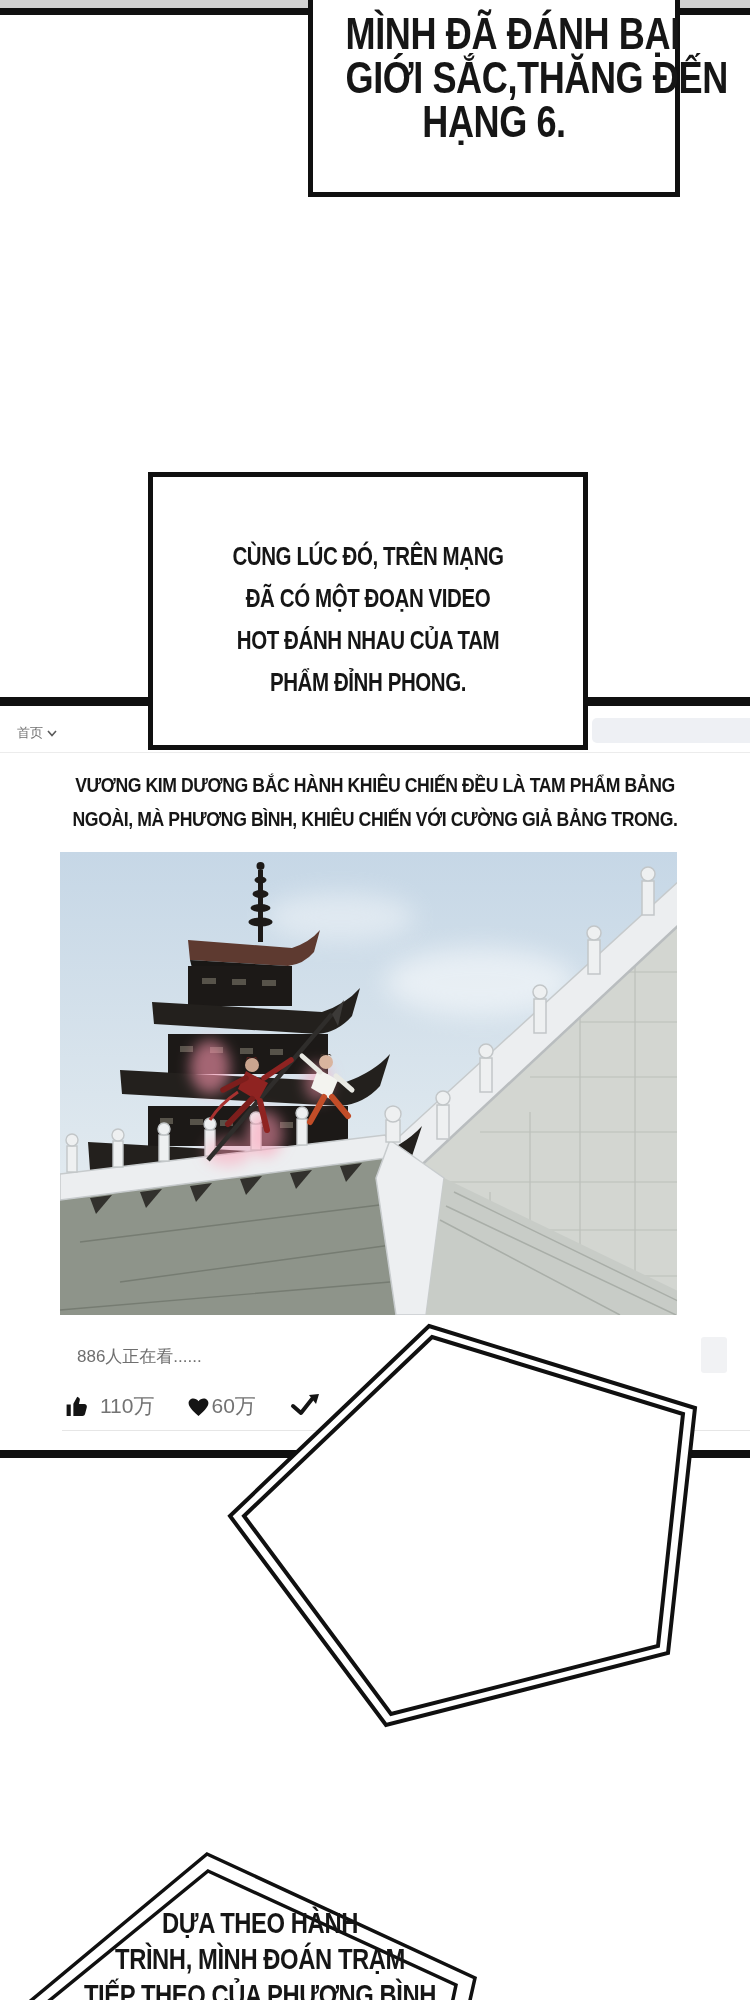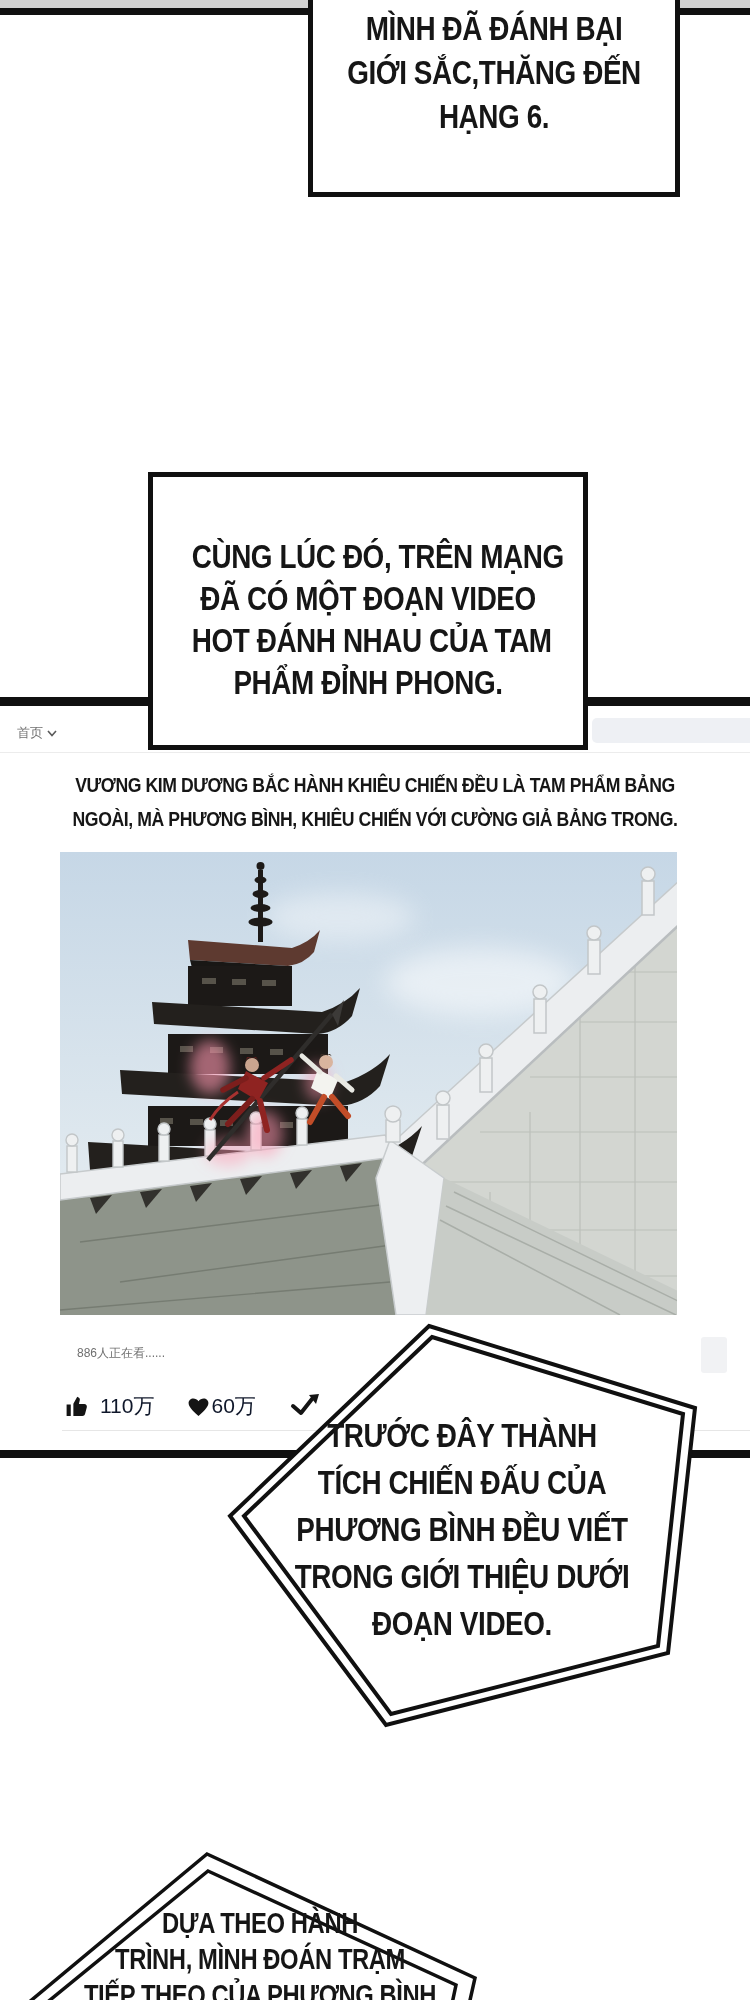--- a/index.html
+++ b/index.html
@@ -3,43 +3,43 @@
 <meta charset="utf-8">
 <style>
   html,body{margin:0;padding:0;background:#ffffff;}
   #page{position:relative;width:750px;height:2000px;margin:0 auto;background:#fff;overflow:hidden;
         font-family:"Liberation Sans",sans-serif;}
   .abs{position:absolute;}
   
   .cline{font-weight:bold;color:#161616;text-align:center;white-space:nowrap;
          transform:scaleX(0.82);transform-origin:50% 50%;letter-spacing:-0.5px;}
   .bubble-rect{background:#fff;box-sizing:border-box;}
-  .ui-text{color:#0f172a;}
+  .ui-text{color:#737373;}
   svg{display:block;}
 </style>
 </head>
 <body>
 
 <div id="page">
 
   <div class="abs" style="left:0;top:0;width:750px;height:8px;background:#d2d2d2;"></div>
   <div class="abs" style="left:0;top:8px;width:750px;height:7px;background:#101010;"></div>
 
   <div class="abs bubble-rect" style="left:308px;top:0;width:372px;height:197px;border-left:5px solid #101010;border-right:5px solid #101010;border-bottom:5px solid #101010;z-index:2;">
-    <div style="padding-top:6px;font-size:34px;line-height:44px;">
+    <div style="padding-top:12px;font-size:44px;line-height:44px;">
       <div class="cline">MÌNH ĐÃ ĐÁNH BẠI</div>
       <div class="cline">GIỚI SẮC,THĂNG ĐẾN</div>
       <div class="cline">HẠNG 6.</div>
     </div>
   </div>
 
   <div class="abs" style="left:0;top:697px;width:750px;height:9px;background:#101010;z-index:1;"></div>
 
   <div class="abs bubble-rect" style="left:148px;top:472px;width:440px;height:278px;border:5px solid #101010;z-index:2;">
-    <div style="padding-top:58px;font-size:34px;line-height:42px;">
+    <div style="padding-top:58px;font-size:25px;line-height:42px;">
       <div class="cline">CÙNG LÚC ĐÓ, TRÊN MẠNG</div>
       <div class="cline">ĐÃ CÓ MỘT ĐOẠN VIDEO</div>
       <div class="cline">HOT ĐÁNH NHAU CỦA TAM</div>
       <div class="cline">PHẨM ĐỈNH PHONG.</div>
     </div>
   </div>
 
   <div class="abs" style="left:0;top:706px;width:750px;height:46px;background:#ffffff;">
     <div class="abs" style="left:17px;top:18px;font-size:13px;color:#737373;display:flex;align-items:center;gap:4px;">
       <span>首页</span>
@@ -198,21 +198,21 @@
         <path d="M259 207 A8 8 0 0 1 273 206 L270 202 L261 202 Z" fill="#3b2c24"></path>
         <polygon points="258,217 278,228 270,247 251,236" fill="#f3f3ef"></polygon>
         <line x1="260" y1="220" x2="242" y2="204" stroke="#e9e9e3" stroke-width="5" stroke-linecap="round"></line>
         <line x1="276" y1="224" x2="292" y2="238" stroke="#e9e9e3" stroke-width="5" stroke-linecap="round"></line>
         <line x1="264" y1="245" x2="250" y2="270" stroke="#c24d28" stroke-width="6" stroke-linecap="round"></line>
         <line x1="272" y1="245" x2="288" y2="264" stroke="#c24d28" stroke-width="6" stroke-linecap="round"></line>
       </g>
     </svg>
   </div>
 
-  <div class="abs" style="left:77px;top:1345px;font-size:12px;color:#6f6f6f;">886人正在看......</div>
+  <div class="abs" style="left:77px;top:1345px;font-size:17px;color:#6f6f6f;">886人正在看......</div>
 
   <div class="abs" style="left:64px;top:1392px;height:28px;display:flex;align-items:center;">
     <svg width="25" height="25" viewBox="0 0 24 24">
       <path d="M2.5 10h4v11h-4z M9 21h8.7c1.2 0 2.2-.8 2.5-1.9l1.7-6.3c.4-1.6-.8-3.1-2.4-3.1h-5.2l.9-3.9c.2-1-.3-2-1.2-2.4L12.7 2.6 9 9.3 Z" fill="#141414"></path>
     </svg>
     <span class="ui-text" style="margin-left:11px;font-size:21px;">110万</span>
     <svg width="25" height="23" viewBox="0 0 24 22" style="margin-left:32px;">
       <path d="M12 20 C5 14 2.5 10.5 2.5 7.6 C2.5 5 4.6 3.2 7 3.2 C8.9 3.2 10.8 4.2 12 5.9 C13.2 4.2 15.1 3.2 17 3.2 C19.4 3.2 21.5 5 21.5 7.6 C21.5 10.5 19 14 12 20 Z" fill="#141414"></path>
     </svg>
     <span class="ui-text" style="font-size:21px;">60万</span>
@@ -225,27 +225,20 @@
   <div class="abs" style="left:62px;top:1430px;width:688px;height:1px;background:#e6e6e6;"></div>
 
   <div class="abs" style="left:701px;top:1337px;width:26px;height:36px;background:#f1f2f4;border-radius:3px;"></div>
 
   <div class="abs" style="left:0;top:1450px;width:750px;height:8px;background:#101010;z-index:1;"></div>
 
   <svg class="abs" style="left:200px;top:1318px;z-index:3;" width="520" height="420" viewBox="0 0 520 420">
     <polygon points="229,8 495,90 468,335 186,407 30,198" fill="#ffffff" stroke="#101010" stroke-width="4"></polygon>
     <polygon points="232,19 483,96 458,328 191,396 44,198" fill="none" stroke="#101010" stroke-width="4"></polygon>
   </svg>
-  <div class="abs" style="left:212px;top:1412px;width:500px;z-index:4;font-size:34px;line-height:47px;">
-    <div class="cline">TRƯỚC ĐÂY THÀNH</div>
-    <div class="cline">TÍCH CHIẾN ĐẤU CỦA</div>
-    <div class="cline">PHƯƠNG BÌNH ĐỀU VIẾT</div>
-    <div class="cline">TRONG GIỚI THIỆU DƯỚI</div>
-    <div class="cline">ĐOẠN VIDEO.</div>
-  </div>
 
   <svg class="abs" style="left:0;top:1840px;z-index:3;" width="520" height="160" viewBox="0 0 520 160">
     <polygon points="207,14 475,138 466,178 10,178" fill="#ffffff" stroke="#101010" stroke-width="3.5"></polygon>
     <polygon points="208,31 456,145 449,178 28,178" fill="none" stroke="#101010" stroke-width="3.5"></polygon>
   </svg>
   <div class="abs" style="left:35px;top:1905px;width:450px;z-index:4;font-size:29px;line-height:36px;">
     <div class="cline">DỰA THEO HÀNH</div>
     <div class="cline">TRÌNH, MÌNH ĐOÁN TRẠM</div>
     <div class="cline">TIẾP THEO CỦA PHƯƠNG BÌNH</div>
   </div>

